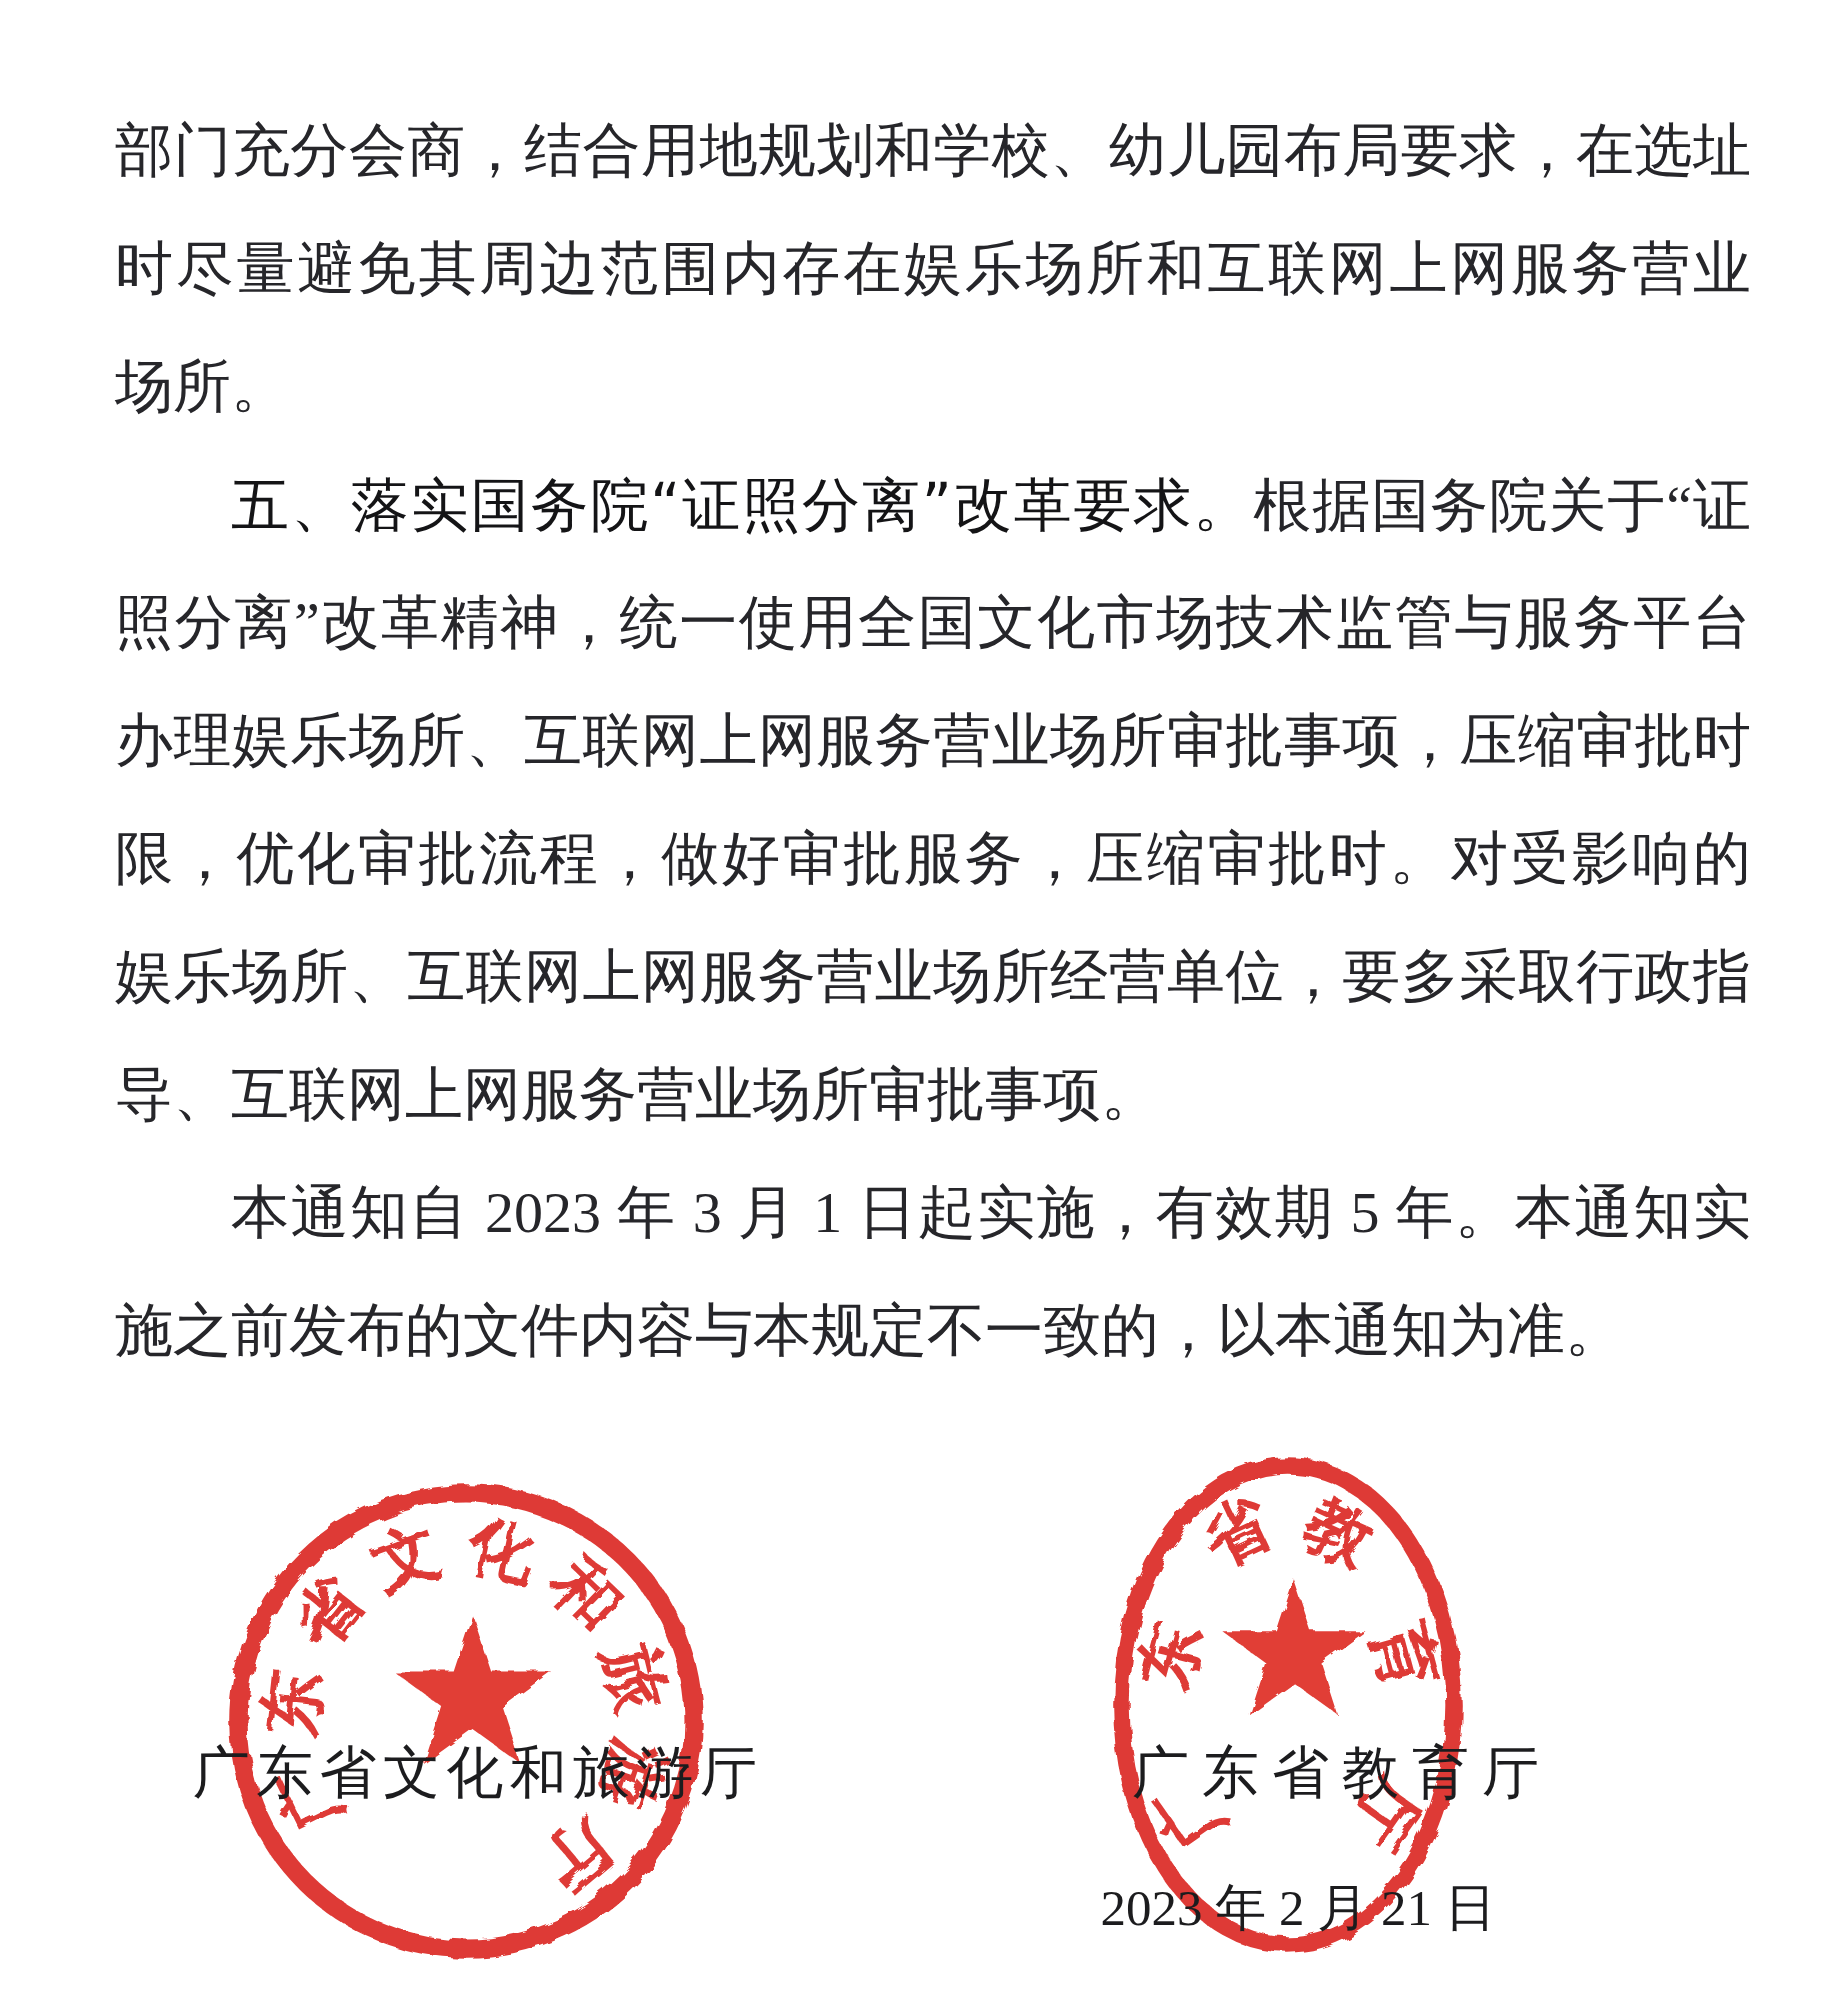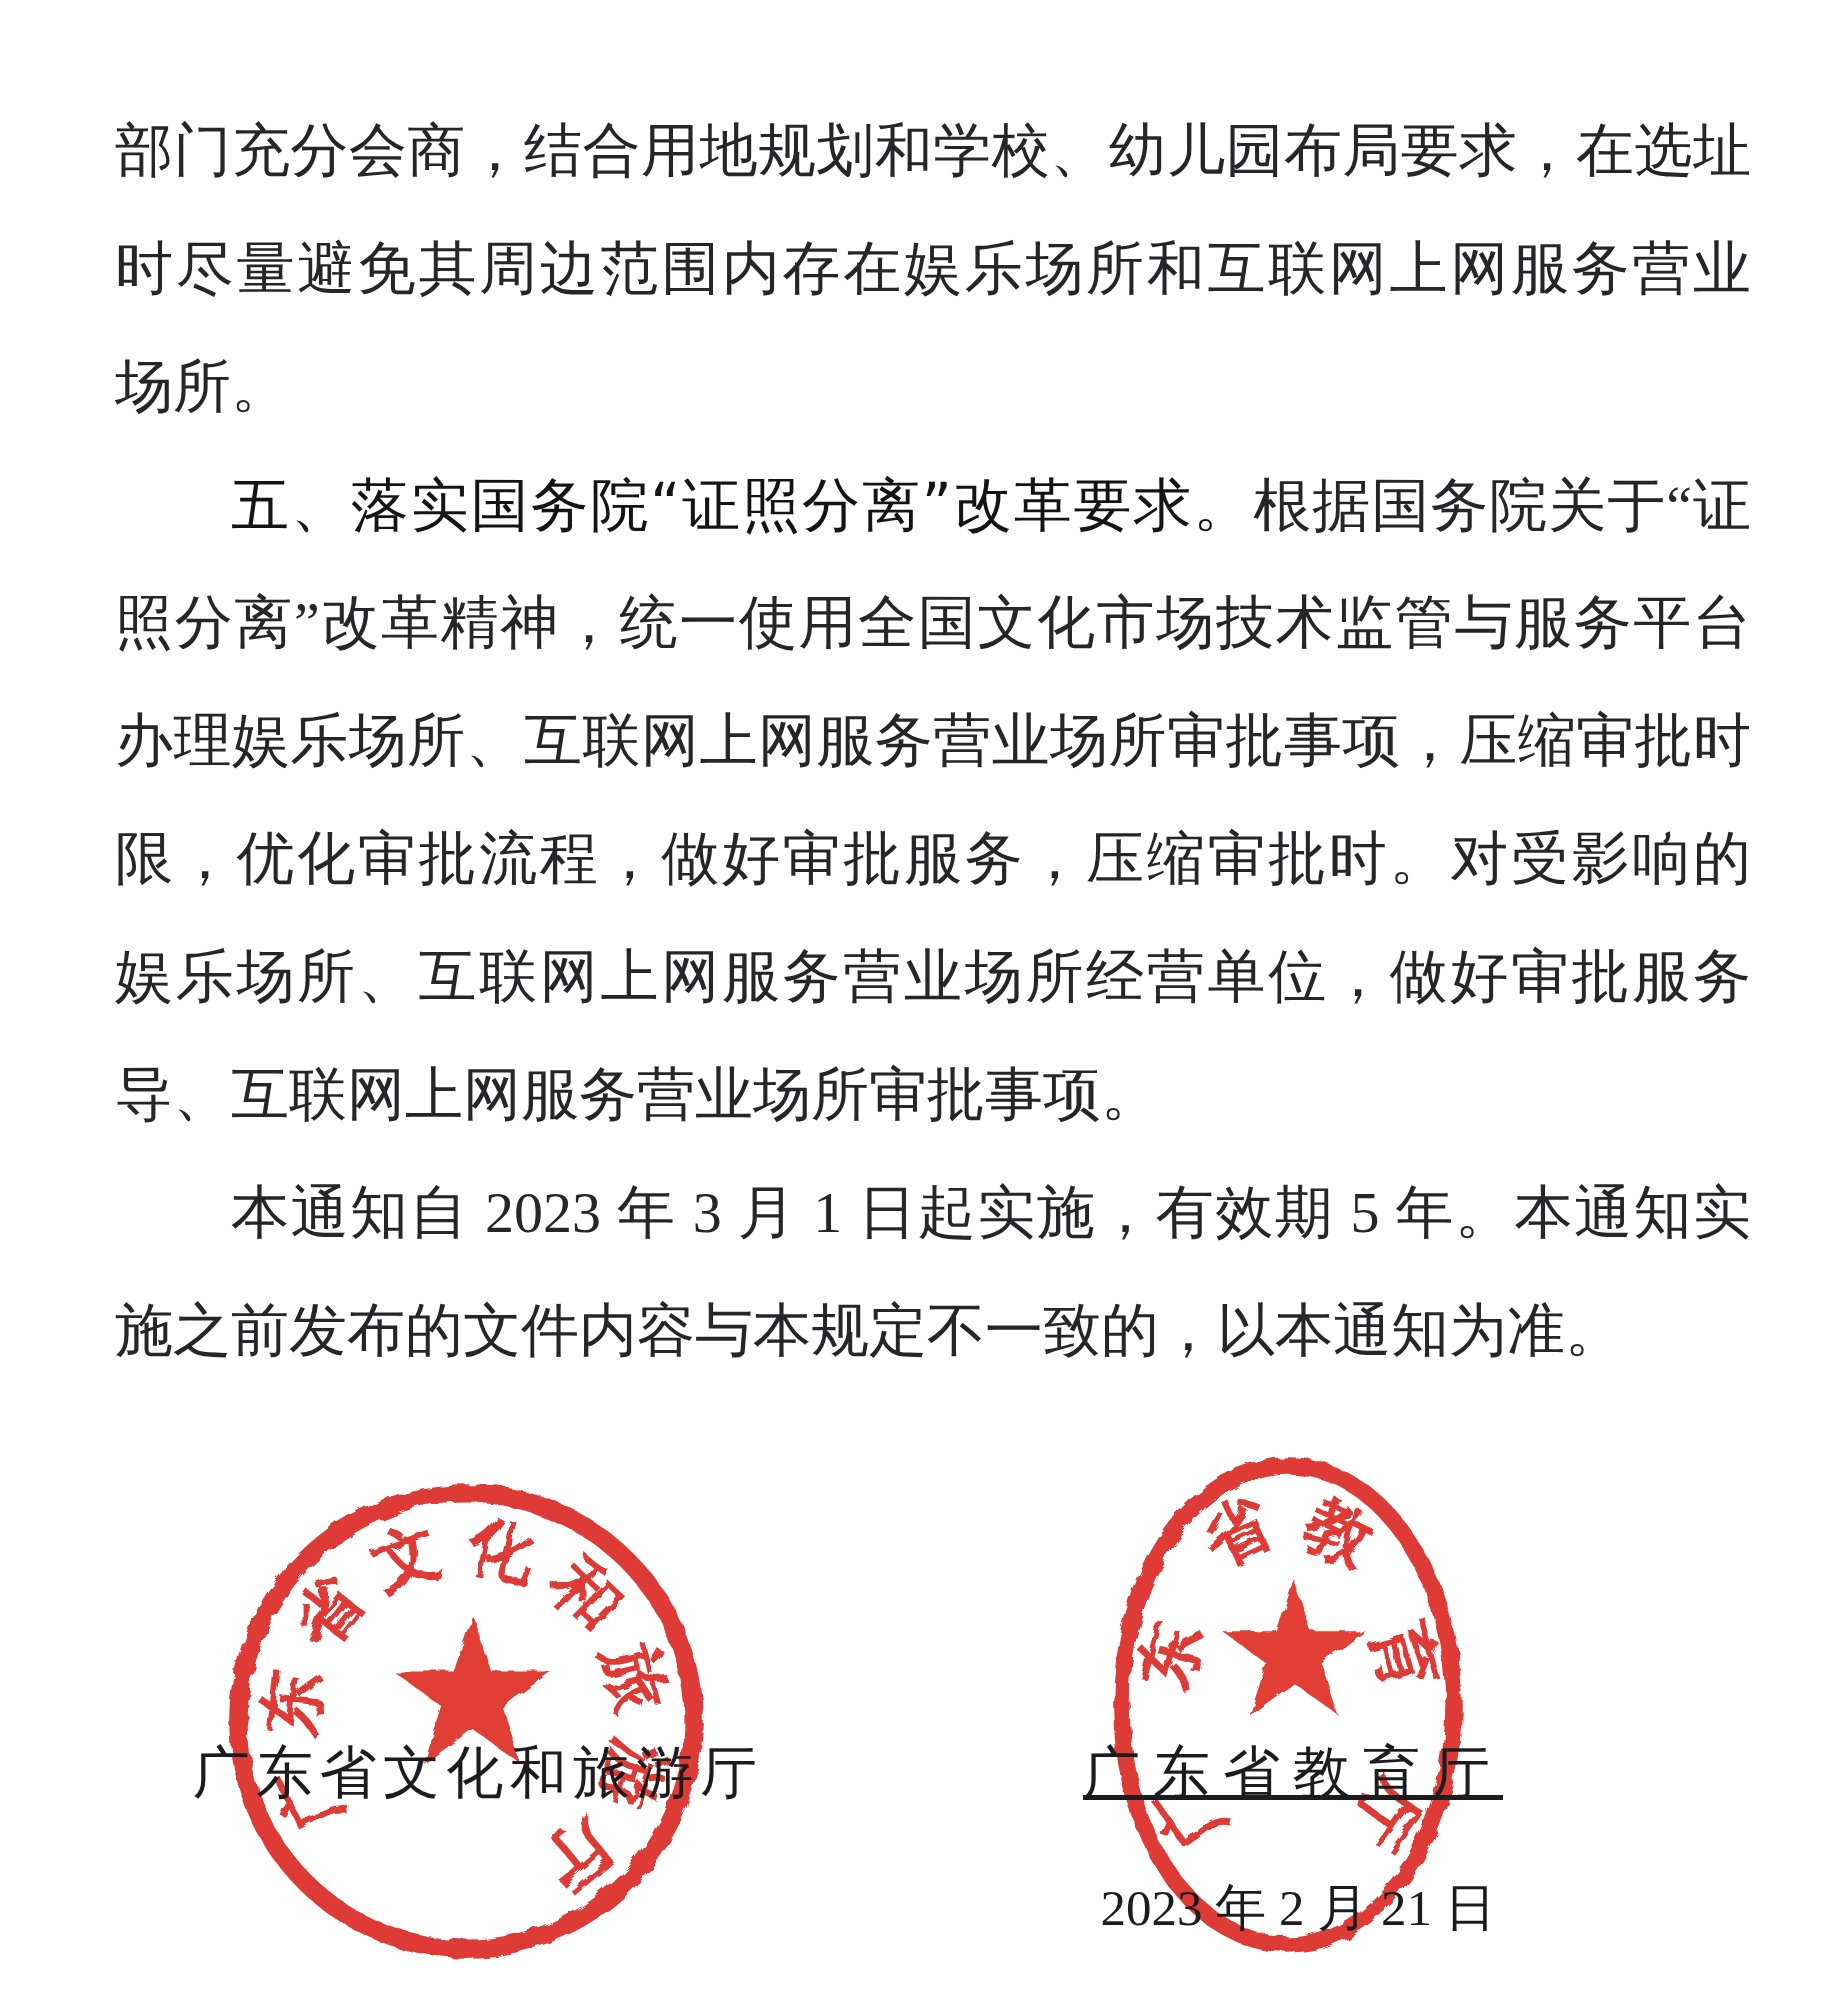--- a/index.html
+++ b/index.html
@@ -48,21 +48,21 @@
     position:absolute;
     transform:translateX(-50%);
     color:#1c1c1e;
     font-size:57px;
     line-height:61px;
     white-space:nowrap;
     font-family:"Liberation Serif","DejaVu Serif",serif;
     z-index:5;
   }
   .sig-left{left:478px;top:1742px;letter-spacing:6.4px;}
-  .sig-right{left:1293px;top:1742px;letter-spacing:13px;text-decoration:underline;}
+  .sig-right{left:1342px;top:1742px;letter-spacing:13px;}
   .sig-date{
     position:absolute;
     transform:translateX(-50%);
     left:1298px;top:1861px;
     color:#1c1c1e;
     font-size:51px;
     line-height:55px;
     white-space:pre;
     z-index:5;
     font-family:"Liberation Serif","DejaVu Serif",serif;
@@ -85,21 +85,21 @@
 <div class="page">
 
   <div class="body-text" id="bodyText">
       <div class="line just">部门充分会商，结合用地规划和学校、幼儿园布局要求，在选址</div>
       <div class="line just">时尽量避免其周边范围内存在娱乐场所和互联网上网服务营业</div>
       <div class="line">场所。</div>
       <div class="line just ind"><span class="hd">五、落实国务院“证照分离”改革要求。</span>根据国务院关于“证</div>
       <div class="line just">照分离”改革精神，统一使用全国文化市场技术监管与服务平台</div>
       <div class="line just">办理娱乐场所、互联网上网服务营业场所审批事项，压缩审批时</div>
       <div class="line just">限，优化审批流程，做好审批服务，压缩审批时。对受影响的</div>
-      <div class="line just">娱乐场所、互联网上网服务营业场所经营单位，做好审批服务</div>
+      <div class="line just">娱乐场所、互联网上网服务营业场所经营单位，要多采取行政指</div>
       <div class="line">导、互联网上网服务营业场所审批事项。</div>
       <div class="line just ind">本通知自 2023 年 3 月 1 日起实施，有效期 5 年。本通知实</div>
       <div class="line">施之前发布的文件内容与本规定不一致的，以本通知为准。</div>
     </div>
 
   <div class="seal seal-left">
     <svg id="sealLeftSvg" width="514" height="514" viewBox="0 0 560 560">
         <g filter="url(#rough)" opacity="0.92">
           <ellipse cx="280" cy="280" rx="248" ry="248" fill="none" stroke="#dc2b26" stroke-width="20"></ellipse>
           <polygon points="287.0,164.0 307.4,226.0 372.6,226.2 320.0,264.7 339.9,326.8 287.0,288.6 234.1,326.8 254.0,264.7 201.4,226.2 266.6,226.0" fill="#df2f27"></polygon>

